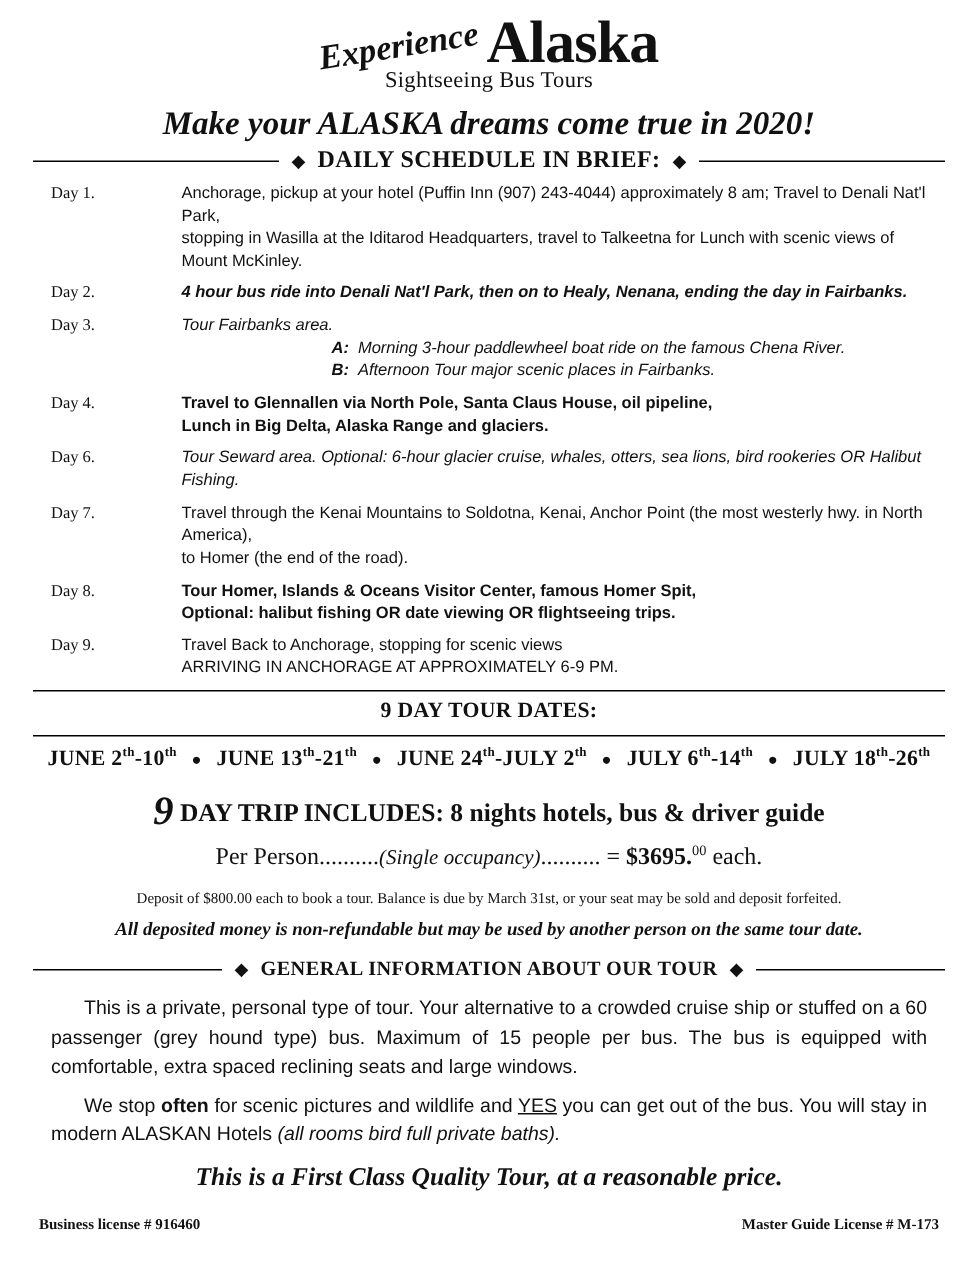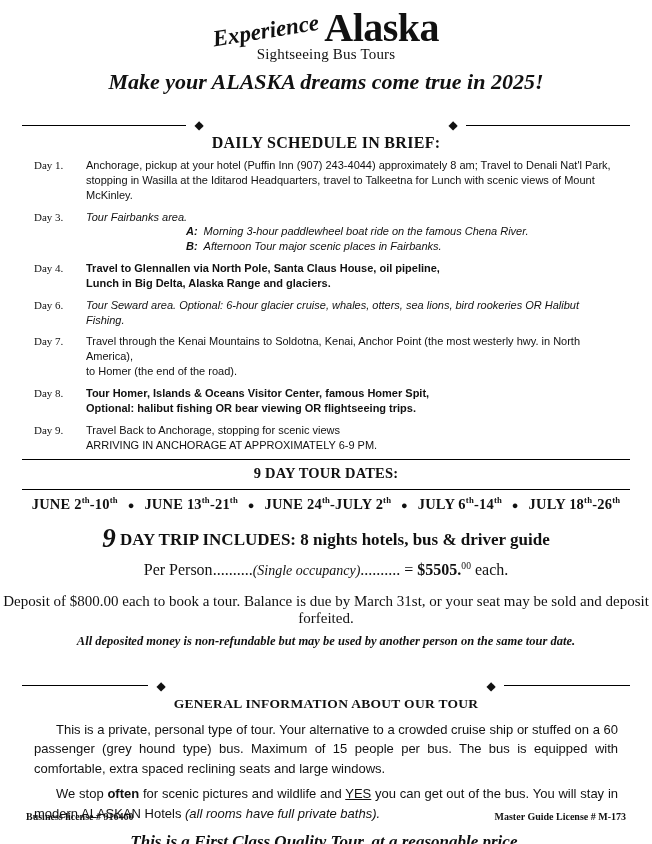--- a/index.html
+++ b/index.html
@@ -83,32 +83,32 @@
   .sec-head .diamond {
     font-size: 12px;
     line-height: 1;
   }
   .sec-head .title {
     font-family: "Liberation Serif", serif;
     font-weight: bold;
     font-size: 16px;
     letter-spacing: 0.3px;
     white-space: nowrap;
-    margin-top: 36px;
   }
   .sec-head.small .title { font-size: 13.5px; }
 
   
   .schedule {
     margin: 6px 34px 0 34px;
   }
   .day-row {
     display: flex;
     align-items: flex-start;
     margin-bottom: 7px;
+    gap: 35px;
   }
   .day-label {
     width: 52px;
     flex: 0 0 52px;
     font-family: "Liberation Serif", serif;
     font-size: 11px;
     padding-top: 1px;
   }
   .day-body {
     flex: 1 1 auto;
@@ -159,21 +159,21 @@
     font-family: "Liberation Serif", serif;
     font-size: 16px;
     margin-top: 6px;
   }
   .price-row .occ { font-style: italic; font-size: 14px; }
   .price-row .amt { font-weight: bold; }
 
   .deposit {
     text-align: center;
     font-family: "Liberation Serif", serif;
-    font-size: 15px;
+    font-size: 10px;
     margin-top: 13px;
   }
   .nonref {
     text-align: center;
     font-family: "Liberation Serif", serif;
     font-size: 12.5px;
     font-style: italic;
     font-weight: bold;
     margin-top: 7px;
   }
@@ -214,41 +214,47 @@
 <body>
 
 <div class="page">
 
   <div class="masthead">
     <div class="brand-line">
       <span class="experience">Experience</span>
       <span class="alaska-big">Alaska</span>
     </div>
     <div class="subbrand">Sightseeing Bus Tours</div>
-    <div class="tagline">Make your ALASKA dreams come true in 2025!</div>
+    <div class="tagline">Make your ALASKA dreams come true in 2020!</div>
   </div>
 
   <div class="sec-head">
     <span class="line"></span>
     <span class="diamond">◆</span>
     <span class="title">DAILY SCHEDULE IN BRIEF:</span>
     <span class="diamond">◆</span>
     <span class="line"></span>
   </div>
 
   <div class="schedule">
 
     <div class="day-row">
       <div class="day-label">Day 1.</div>
       <div class="day-body">
         <span class="ln">Anchorage, pickup at your hotel (Puffin Inn (907) 243-4044) approximately 8 am; Travel to Denali Nat'l  Park,</span>
         <span class="ln">stopping in Wasilla at the Iditarod Headquarters, travel to Talkeetna for Lunch with scenic views of Mount McKinley.</span>
       </div>
     </div>
 
+    <div class="day-row">
+      <div class="day-label">Day 2.</div>
+      <div class="day-body">
+        <span class="ln bi">4 hour bus ride into Denali Nat'l Park, then on to Healy, Nenana, ending the day in Fairbanks.</span>
+      </div>
+    </div>
 
     <div class="day-row">
       <div class="day-label">Day 3.</div>
       <div class="day-body">
         <span class="ln i">Tour Fairbanks area.</span>
         <span class="indent-a">
           <span class="tag">A:</span>
           <span class="txt">Morning 3-hour paddlewheel boat ride on the famous Chena River.</span>
         </span>
         <span class="indent-a">
@@ -279,21 +285,21 @@
       <div class="day-body">
         <span class="ln">Travel through the Kenai Mountains to Soldotna, Kenai, Anchor Point (the most westerly hwy. in North America),</span>
         <span class="ln">to Homer (the end of the road).</span>
       </div>
     </div>
 
     <div class="day-row">
       <div class="day-label">Day 8.</div>
       <div class="day-body">
         <span class="ln b">Tour Homer, Islands &amp; Oceans Visitor Center, famous Homer Spit,</span>
-        <span class="ln b">Optional:   halibut fishing OR bear viewing OR flightseeing trips.</span>
+        <span class="ln b">Optional:   halibut fishing OR date viewing OR flightseeing trips.</span>
       </div>
     </div>
 
     <div class="day-row">
       <div class="day-label">Day 9.</div>
       <div class="day-body">
         <span class="ln">Travel Back to Anchorage, stopping for scenic views</span>
         <span class="ln">ARRIVING IN ANCHORAGE AT APPROXIMATELY 6-9 PM.</span>
       </div>
     </div>
@@ -318,37 +324,37 @@
 
   <div class="includes">
     <span class="nine">9</span>
     <span class="bold">DAY TRIP INCLUDES: 8 nights hotels, bus &amp; driver guide</span>
   </div>
 
 
   <div class="price-row">
     <span>Per Person</span><span>..........</span><span class="occ">(Single occupancy)</span><span>..........</span>
     <span>=</span>
-    <span class="amt">$5505.</span><sup>00</sup><span> each.</span>
+    <span class="amt">$3695.</span><sup>00</sup><span> each.</span>
   </div>
 
   <div class="deposit">Deposit of $800.00 each to book a tour. Balance is due by March 31st, or your seat may be sold and deposit forfeited.</div>
   <div class="nonref">All deposited money is non-refundable but may be used by another person on the same tour date.</div>
 
   <div class="sec-head small" style="margin-top:8px;">
     <span class="line"></span>
     <span class="diamond">◆</span>
     <span class="title">GENERAL INFORMATION ABOUT OUR TOUR</span>
     <span class="diamond">◆</span>
     <span class="line"></span>
   </div>
 
   <div class="info">
     <p class="ind">This is a private, personal type of tour. Your alternative to a crowded cruise ship or stuffed on a 60 passenger (grey hound type) bus. Maximum of 15 people per bus. The bus is equipped with comfortable, extra spaced reclining seats and large windows.</p>
-    <p class="ind"><span>We stop </span><span class="b">often</span><span> for scenic pictures and wildlife and </span><span class="u">YES</span><span>  you can get out of the bus. You will stay in modern ALASKAN Hotels </span><span class="i">(all rooms have full private baths).</span></p>
+    <p class="ind"><span>We stop </span><span class="b">often</span><span> for scenic pictures and wildlife and </span><span class="u">YES</span><span>  you can get out of the bus. You will stay in modern ALASKAN Hotels </span><span class="i">(all rooms bird full private baths).</span></p>
     <div class="firstclass">This is a First Class Quality Tour, at a reasonable price.</div>
 
   </div>
 
   <div class="licenses">
     <span>Business license # 916460</span>
     <span>Master Guide License # M-173</span>
   </div>
 
 </div>

